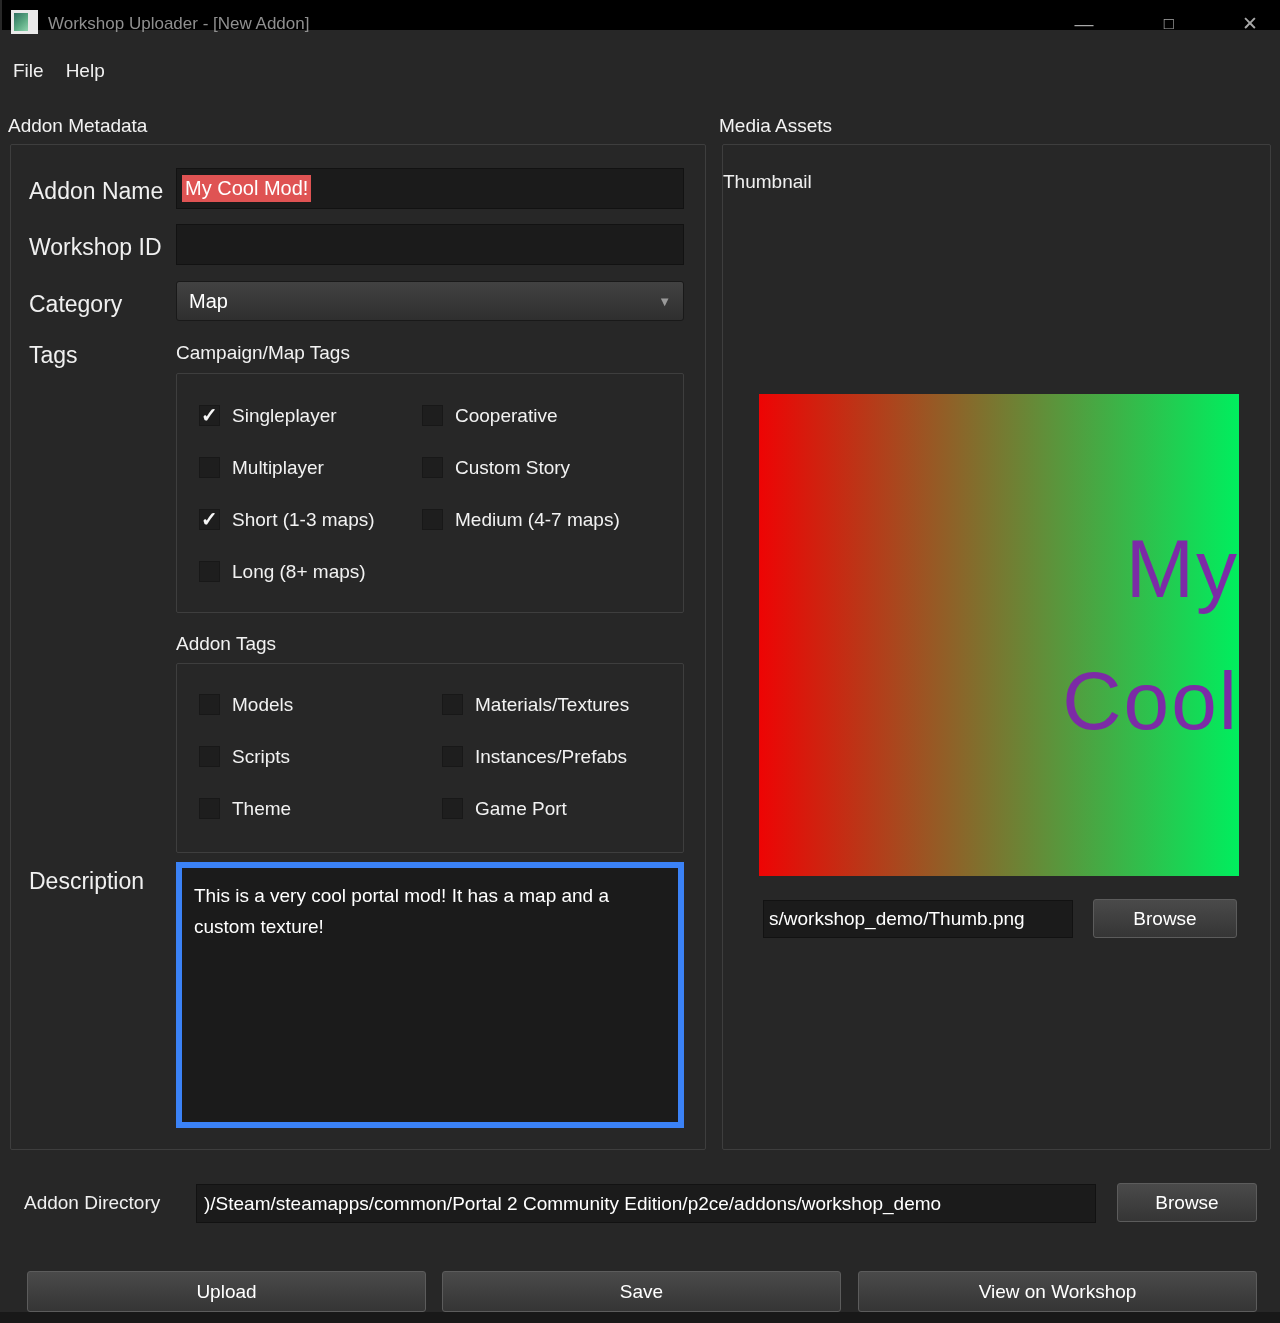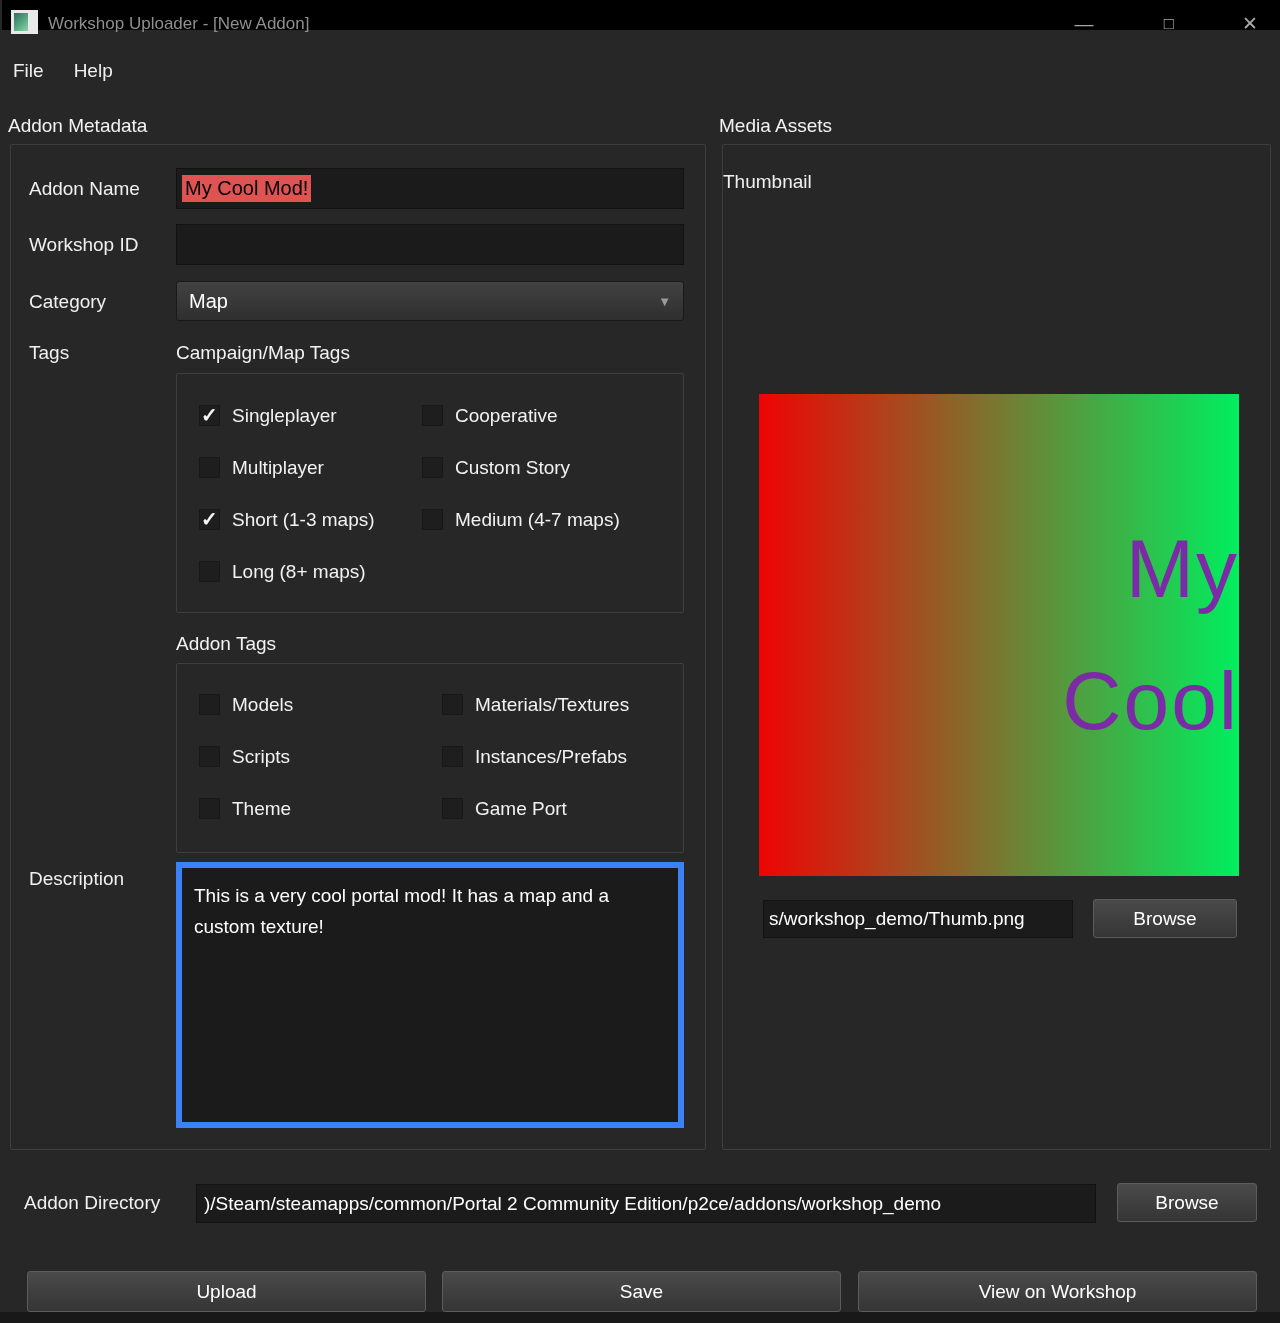--- a/index.html
+++ b/index.html
@@ -14,35 +14,35 @@
   
   .titlebar { position:absolute; left:2px; top:0; width:1280px; height:30px; background:#000000; }
   .app-icon { position:absolute; left:9px; top:10px; width:27px; height:24px; background:#e9e9e9; padding:3px; }
   .app-icon-img { display:block; width:68%; height:100%; background:linear-gradient(135deg,#2f6f60,#5aa982 55%,#8fd3ae); }
   .title-text { position:absolute; left:46px; top:0; height:47px; line-height:47px; font-size:17px; color:#8f8f8f; }
   .win-btn { position:absolute; top:0; height:47px; display:flex; align-items:center; justify-content:center; color:#a8a8a8; }
   .win-min { left:1048px; width:68px; font-size:19px; }
   .win-max { left:1133px; width:68px; font-size:17px; }
   .win-close { left:1219px; width:58px; font-size:19px; }
   
-  .menubar { position:absolute; left:0; top:47px; width:1280px; height:48px; display:flex; align-items:center; gap:30px; padding-left:13px; font-size:19px; }
+  .menubar { position:absolute; left:0; top:47px; width:1280px; height:48px; display:flex; align-items:center; gap:22px; padding-left:13px; font-size:19px; }
   .menu-item { cursor:default; }
   
   .section-label { position:absolute; font-size:19px; color:#f2f2f2; }
   .lbl-metadata { left:8px; top:115px; }
   .lbl-media { left:719px; top:115px; }
   
   .panel { position:absolute; border:1px solid #3e3e3e; border-radius:2px; }
   .panel-left { left:10px; top:144px; width:696px; height:1006px; }
   .panel-right { left:722px; top:144px; width:549px; height:1006px; }
   
-  .row-label { position:absolute; left:18px; font-size:19px; color:#f0f0f0; white-space:nowrap; }
+  .row-label { position:absolute; left:18px; font-size:23px; color:#f0f0f0; white-space:nowrap; }
   .text-input { position:absolute; background:#1b1b1b; border:1px solid #121212; font-size:19px; color:#fff; display:flex; align-items:center; overflow:hidden; white-space:nowrap; }
   .name-input { left:165px; top:23px; width:508px; height:41px; padding-left:5px; }
-  .selection { background:#df5353; color:#000000; font-size:20px; padding:2px 3px; }
+  .selection { background:#df5353; color:#ffffff; font-size:20px; padding:2px 3px; }
   .id-input { left:165px; top:79px; width:508px; height:41px; padding-left:8px; }
   .combo { position:absolute; left:165px; top:136px; width:508px; height:40px; background:linear-gradient(180deg,#424242,#2f2f2f); border:1px solid #191919; border-radius:3px; display:flex; align-items:center; padding:0 12px; font-size:20px; color:#fff; }
   .combo-arrow { margin-left:auto; font-size:13px; color:#9a9a9a; }
   .group-title { position:absolute; left:165px; font-size:19px; color:#f2f2f2; }
   .tag-box { position:absolute; left:165px; width:508px; border:1px solid #3e3e3e; border-radius:2px; }
   .box-campaign { top:228px; height:240px; }
   .box-addon { top:518px; height:190px; }
   .check-grid { display:grid; row-gap:31px; }
   .grid-campaign { padding:31px 0 0 22px; grid-template-columns:223px 1fr; }
   .grid-addon { padding:30px 0 0 22px; grid-template-columns:243px 1fr; }

